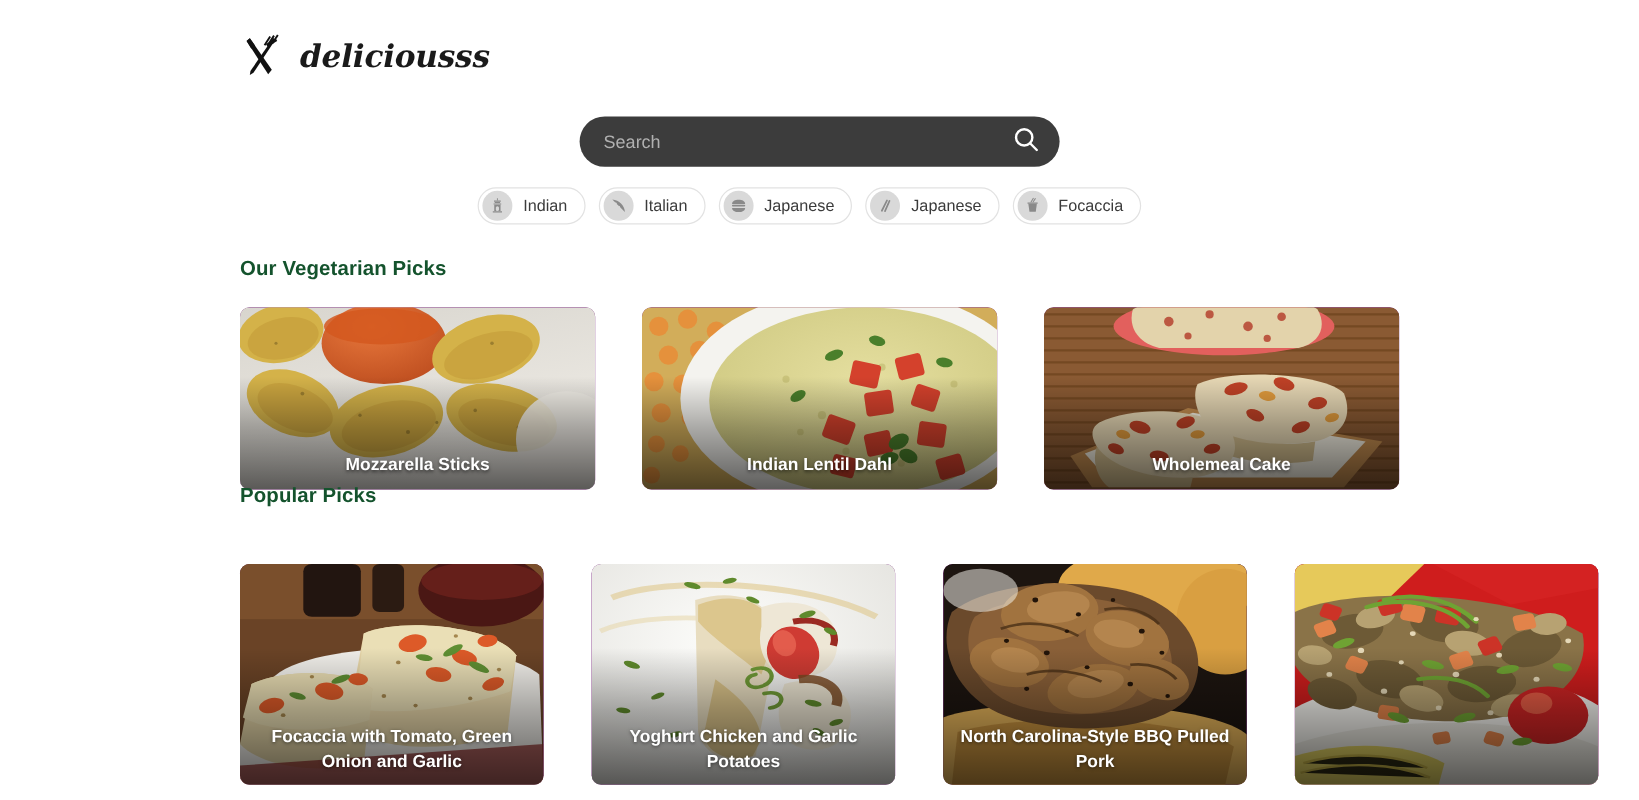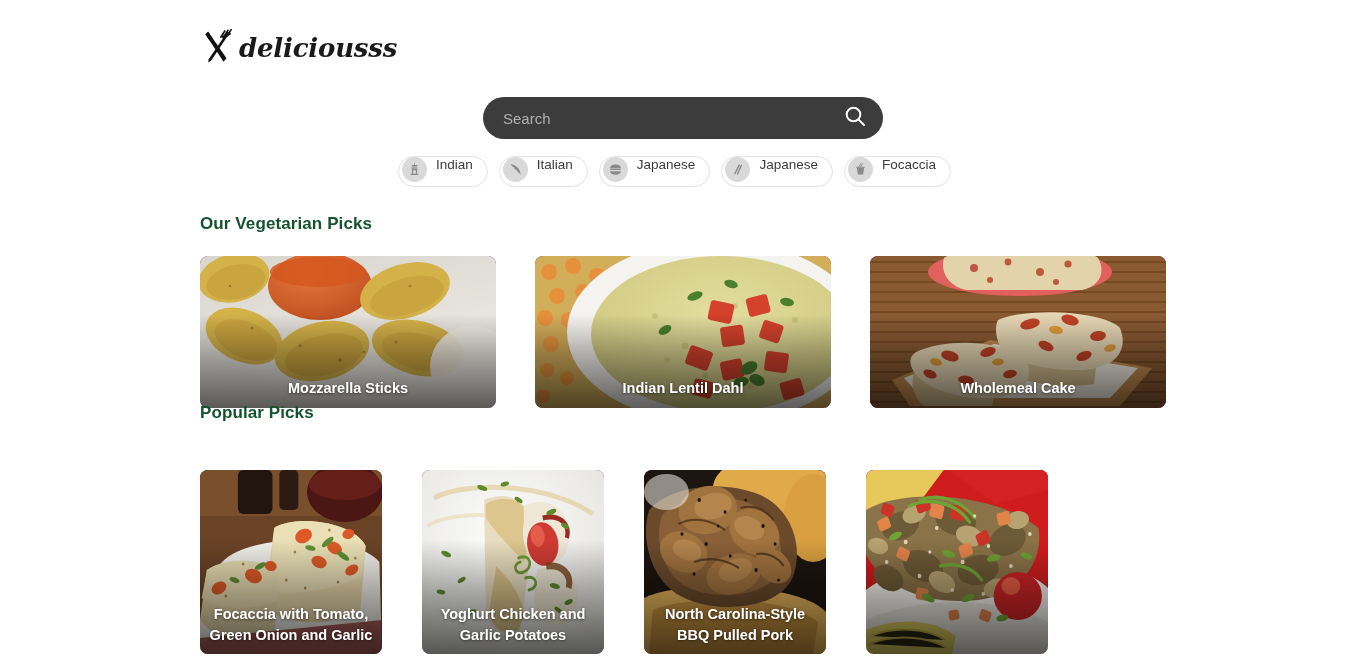--- a/index.html
+++ b/index.html
@@ -7,21 +7,21 @@
     width: 1366px; height: 667px;
     background: #ffffff;
     font-family: "Liberation Sans", sans-serif;
     overflow: hidden;
   }
   .page { position: relative; width: 1366px; height: 667px; }
 
   
   .logo-wrap {
     position: absolute; left: 200px; top: 28px;
-    display: flex; align-items: center; gap: 3px;
+    display: flex; align-items: center; gap: 14px;
   }
   .logo-icon { width: 36px; height: 40px; display: block; }
   .logo-text {
     font-family: "DejaVu Serif", serif;
     font-style: italic;
     font-weight: 700;
     font-size: 26px;
     color: #1a1a1a;
     letter-spacing: -0.2px;
     line-height: 1;
@@ -49,21 +49,21 @@
   
   .chips {
     position: absolute; left: 398px; top: 156px;
     display: flex; align-items: center; gap: 11px;
   }
   .chip {
     height: 31px;
     border: 1px solid #e2e2e2;
     border-radius: 16px;
     background: #ffffff;
-    display: flex; 
+    display: flex; align-items: center;
     padding: 0 14px 0 3px;
     cursor: pointer;
     box-shadow: 0 0 0 0 rgba(0,0,0,0);
   }
   .chip-badge {
     width: 25px; height: 25px; border-radius: 50%;
     background: #d9d9d9;
     display: flex; align-items: center; justify-content: center;
     flex: 0 0 auto;
     margin-right: 9px;
@@ -91,21 +91,21 @@
   #pop-row { top: 470px; gap: 40px; }
 
   .card {
     position: relative;
     border-radius: 8px;
     overflow: hidden;
     cursor: pointer;
     background: #701a75;
   }
   .card.veg { width: 296px; height: 152px; }
-  .card.pop { width: 182px; height: 184px; }
+  .card.pop { width: 253px; height: 184px; }
 
   .card-photo { position: absolute; inset: 0; overflow: hidden; }
   .card-photo svg { width: 100%; height: 100%; display: block; }
 
   .card-scrim {
     position: absolute; left: 0; right: 0; bottom: 0; height: 62%;
     background: linear-gradient(to bottom, rgba(0,0,0,0) 0%, rgba(0,0,0,0.30) 45%, rgba(0,0,0,0.62) 100%);
     pointer-events: none;
   }
   .card-caption {

